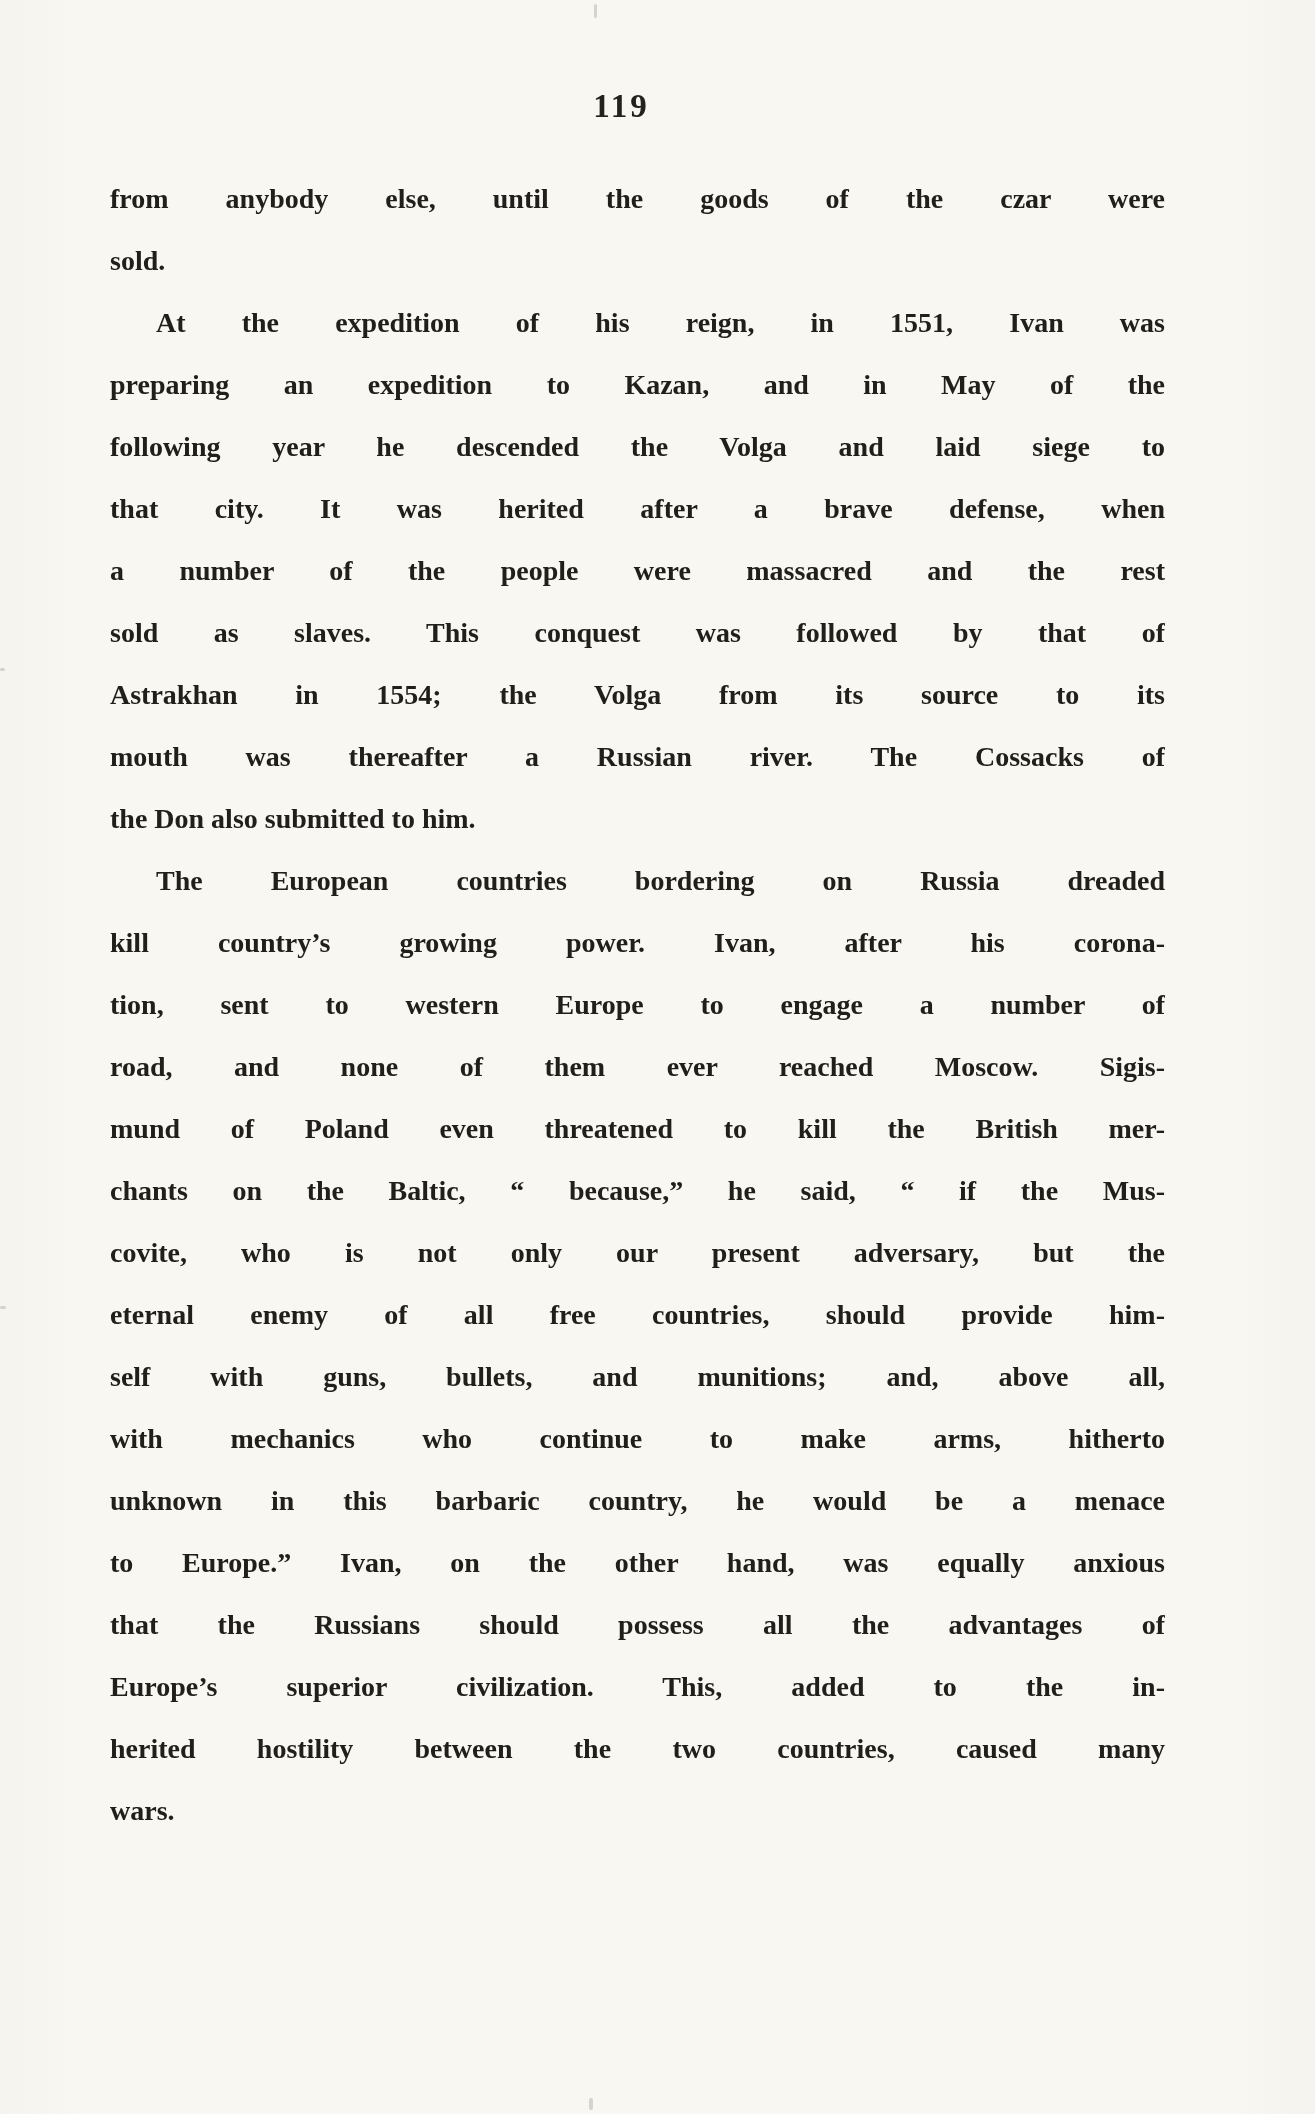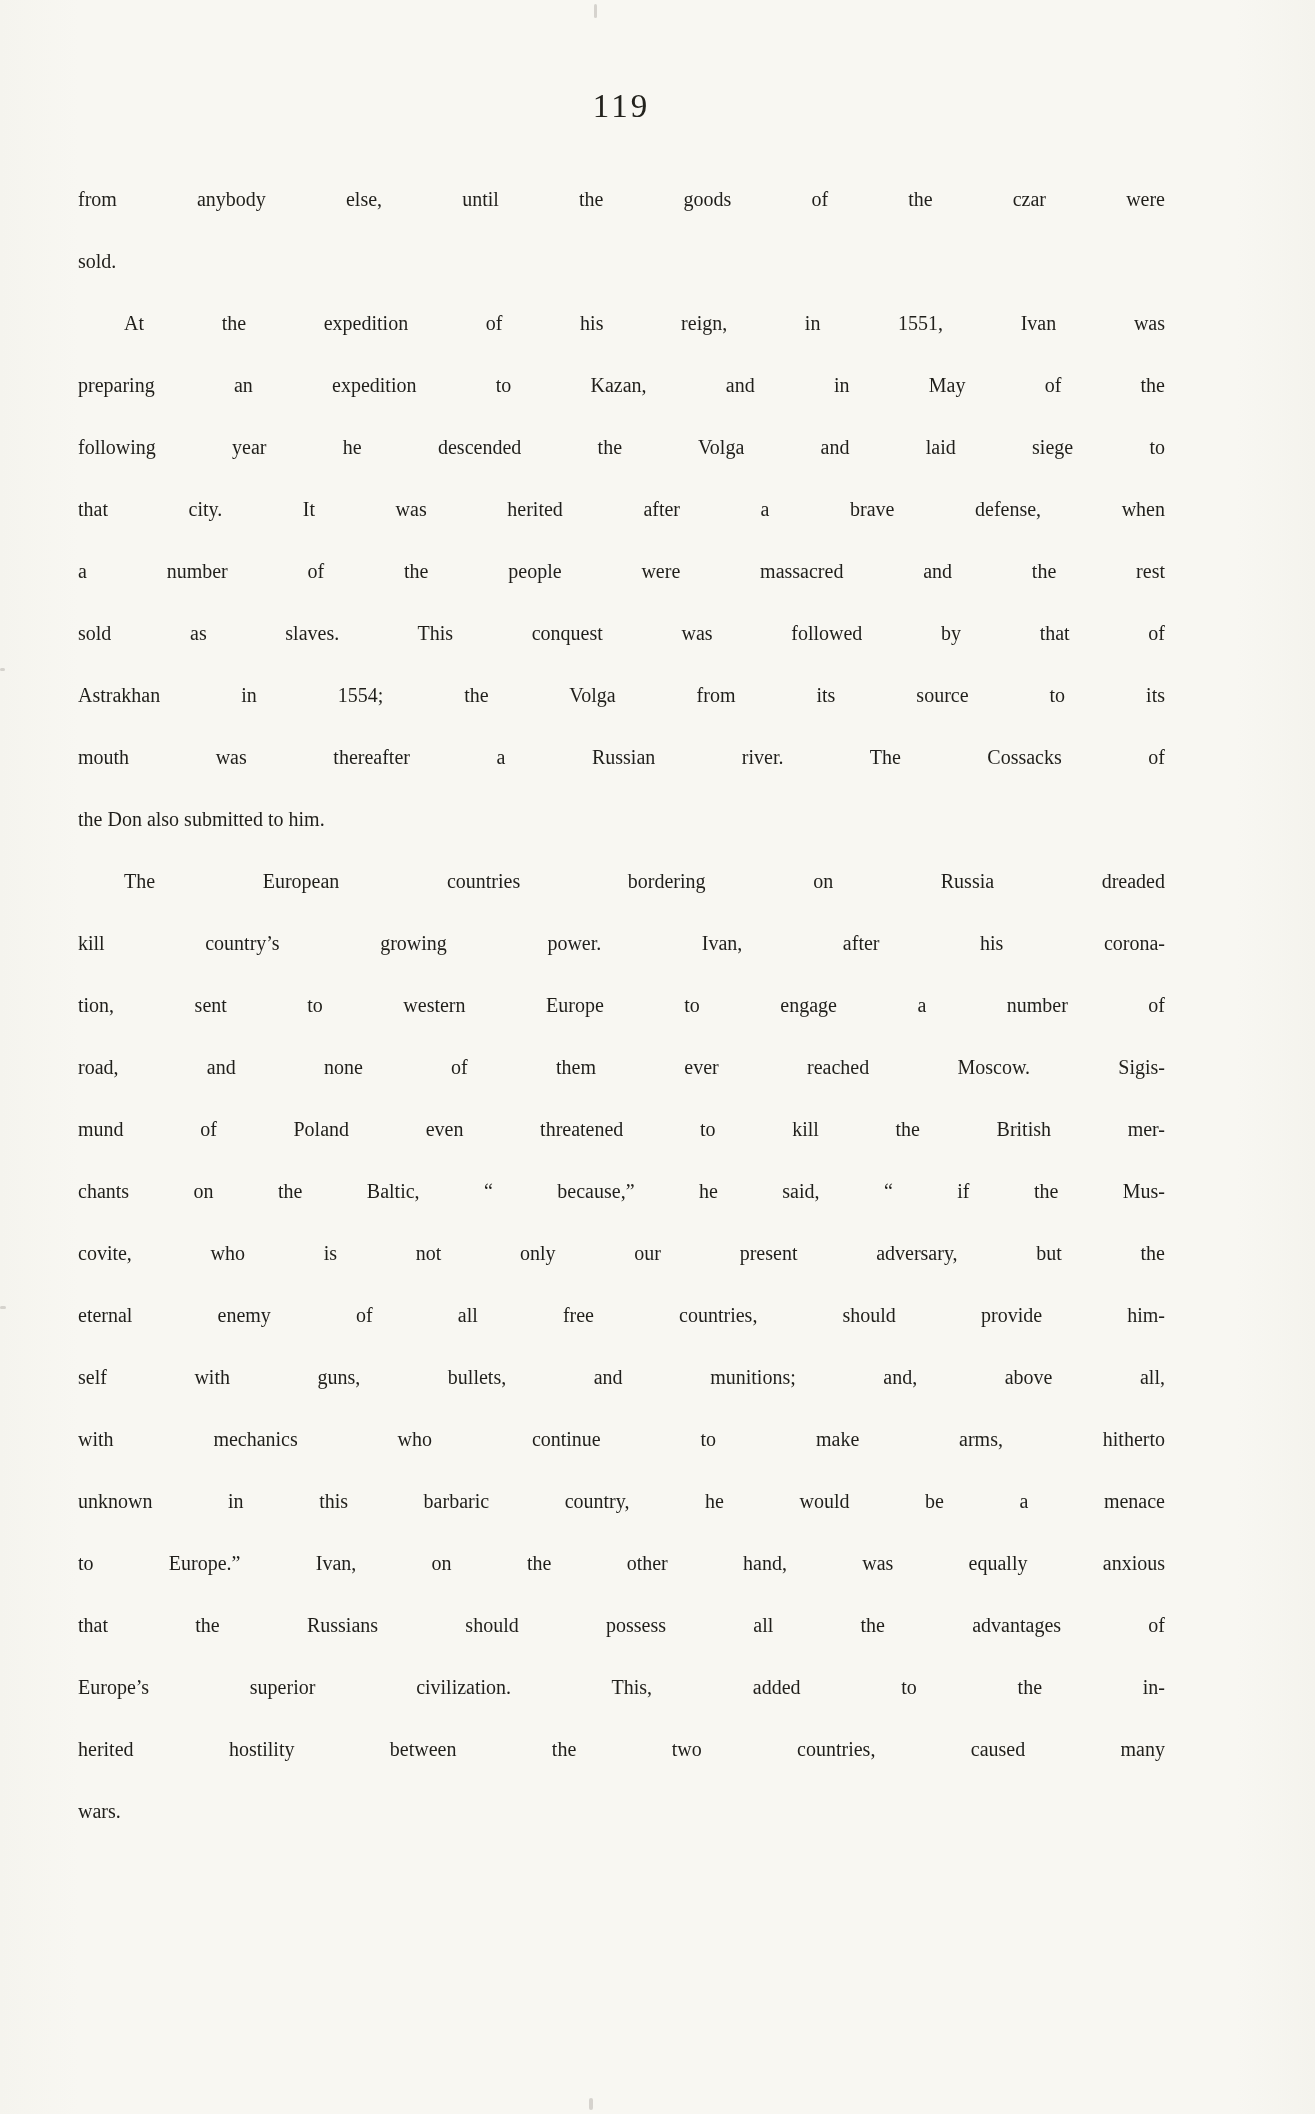--- a/index.html
+++ b/index.html
@@ -14,31 +14,33 @@
     position: relative;
     font-family: "Liberation Serif", "DejaVu Serif", serif;
     color: #201f1b;
   }
   .page {
     position: absolute;
     inset: 0;
     box-sizing: border-box;
     padding: 84px 150px 0 78px;
     background: linear-gradient(90deg, #f5f4ee 0%, #f8f7f2 6%, #f8f7f2 94%, #f4f3ed 100%);
+    font-weight: bold;
   }
   .page-number {
     text-align: center;
     font-size: 33px;
     line-height: 44px;
     letter-spacing: 3px;
     margin-bottom: 40px;
     color: #23221d;
   }
   .body-text {
-    font-size: 20px;
+    font-size: 28px;
+    margin-left: 32px;
   }
   .paragraph {
     margin: 0;
   }
   .line {
     line-height: 62px;
     height: 62px;
     text-align: justify;
     text-align-last: justify;
     -moz-text-align-last: justify;

